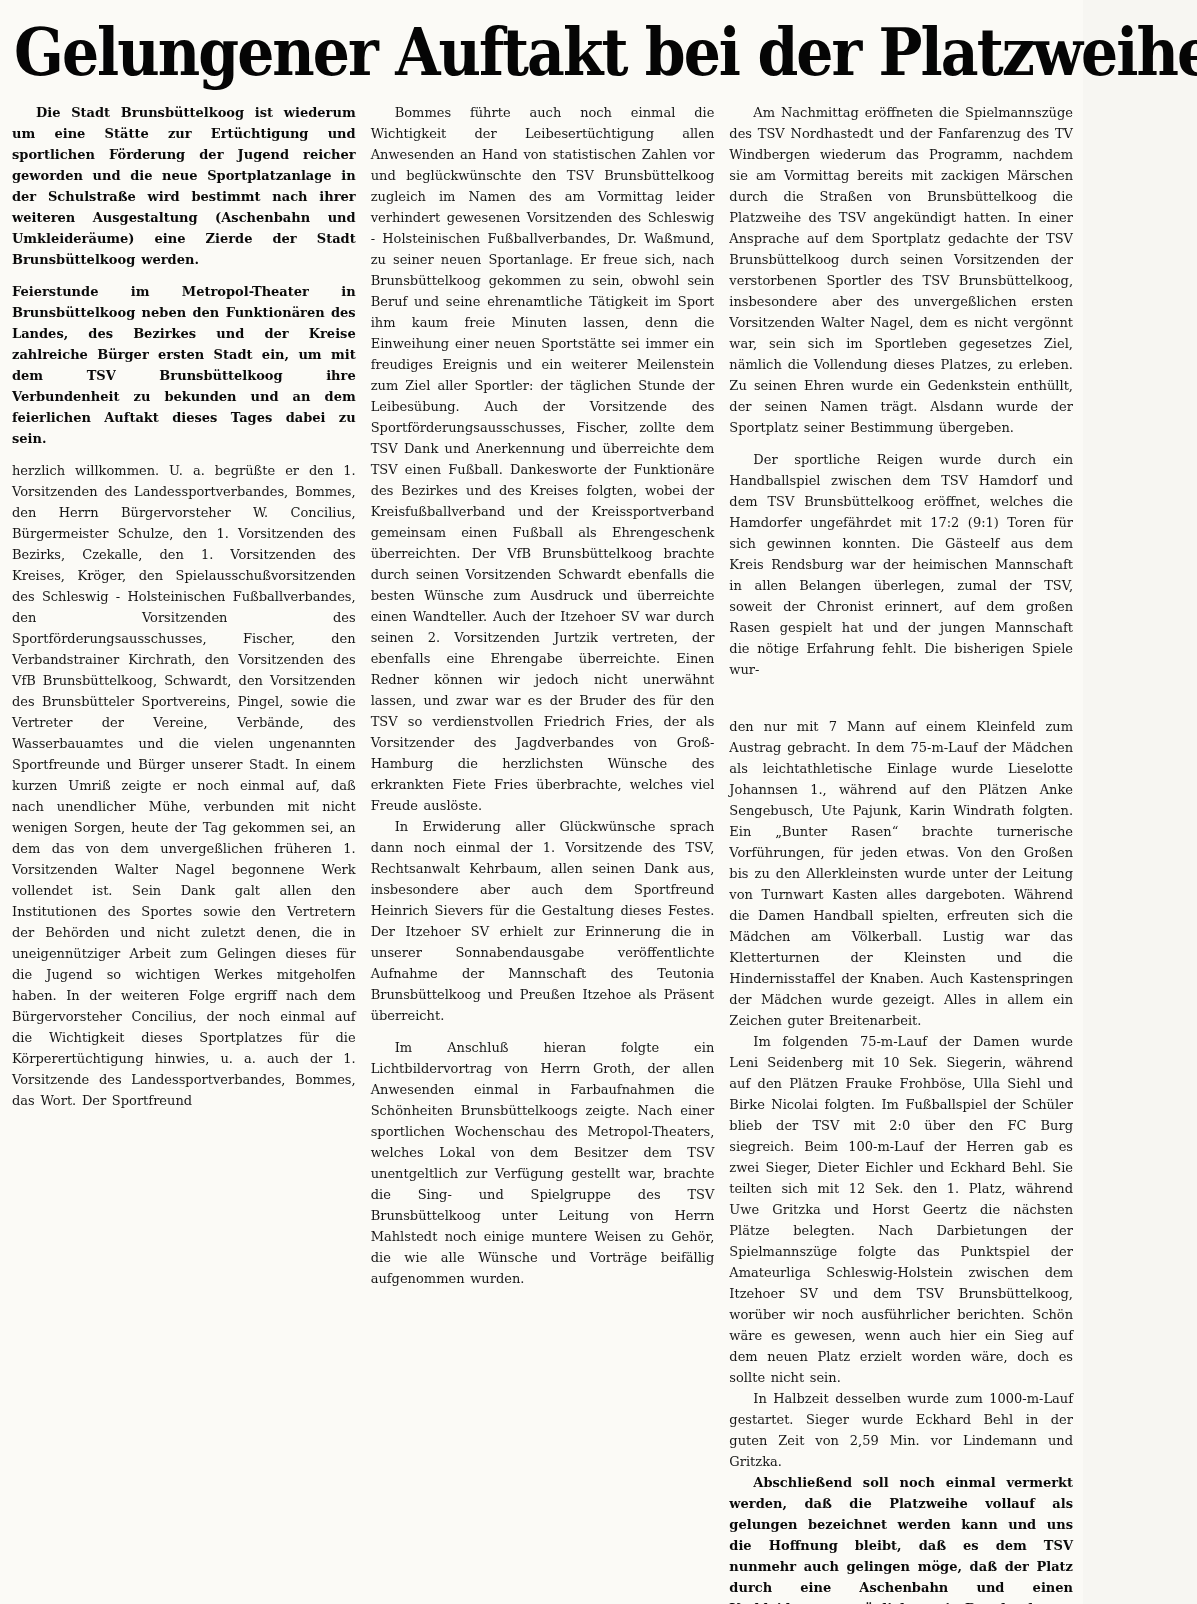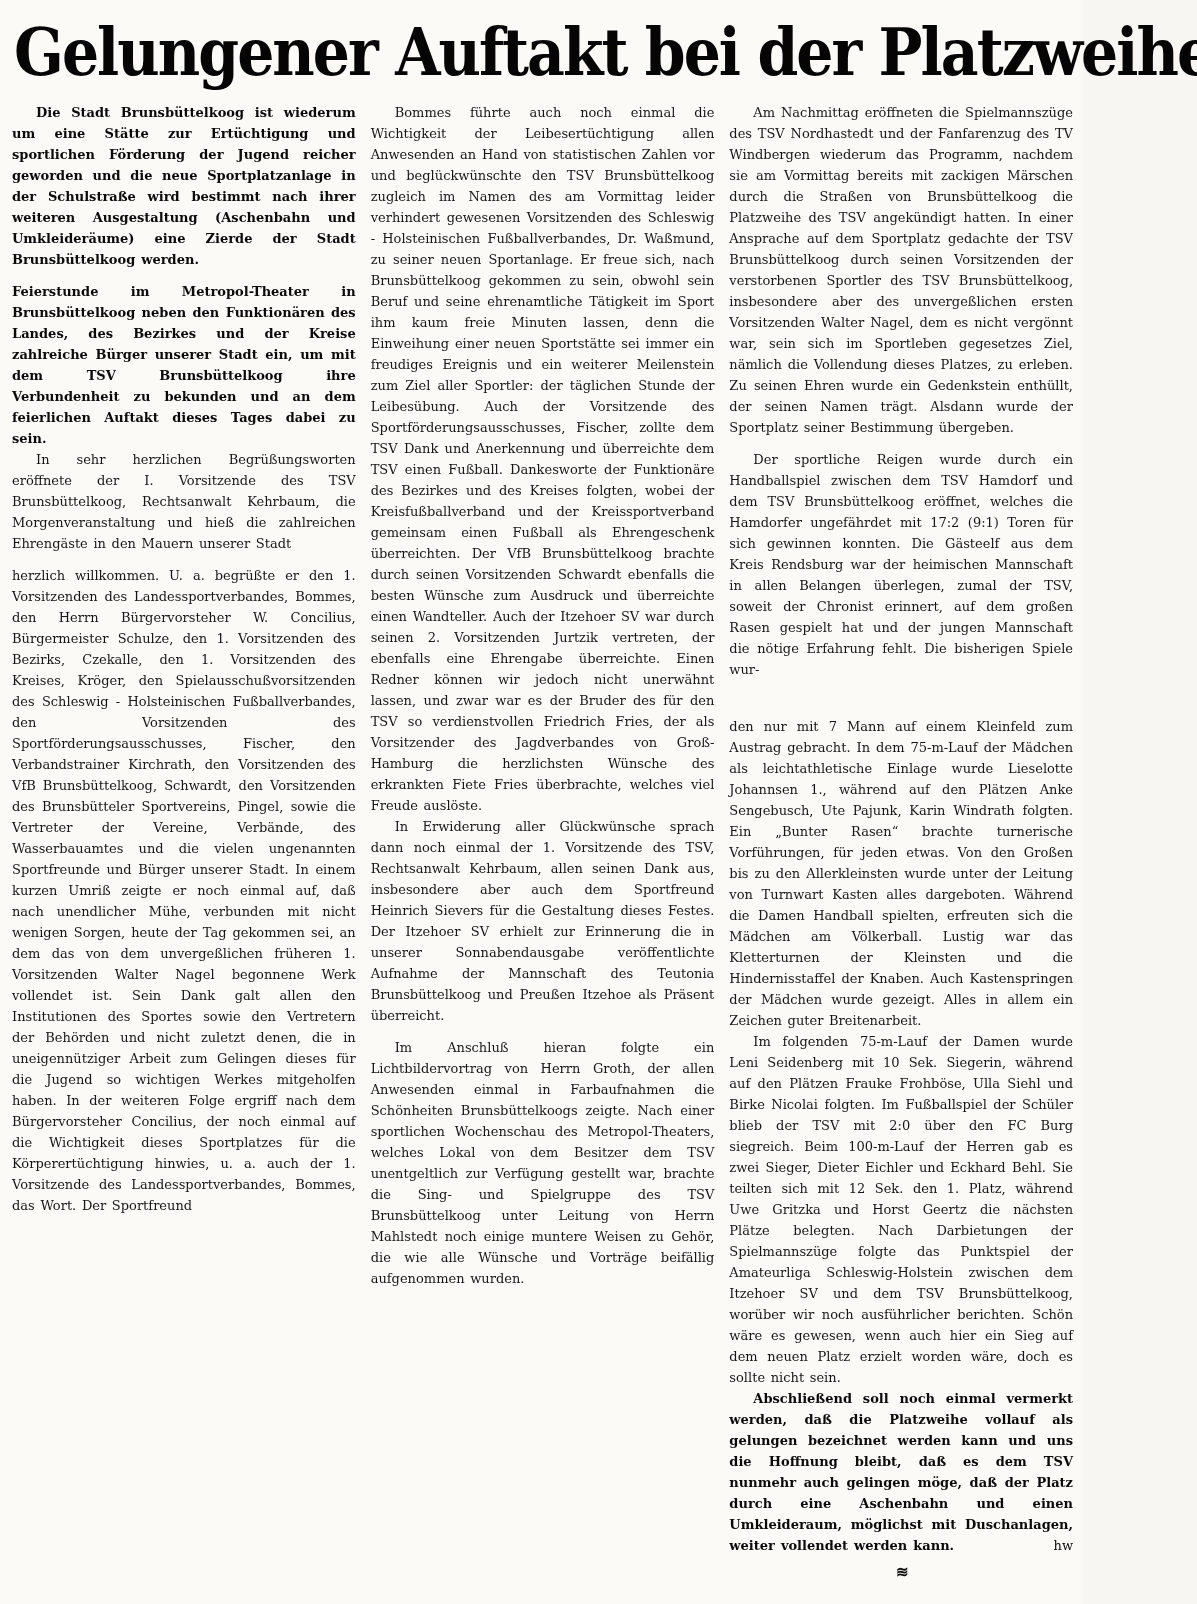--- a/index.html
+++ b/index.html
@@ -84,31 +84,31 @@
 </style>
 </head>
 <body>
 
 <div class="page">
   <h1 class="headline">Gelungener Auftakt bei der Platzweihe</h1>
 
   <div class="columns">
     <div class="col">
         <p class="para bold indent">Die Stadt Brunsbüttelkoog ist wiederum um eine Stätte zur Ertüchtigung und sportlichen Förderung der Jugend reicher geworden und die neue Sportplatzanlage in der Schulstraße wird bestimmt nach ihrer weiteren Ausgestaltung (Aschenbahn und Umkleideräume) eine Zierde der Stadt Brunsbüttelkoog werden.</p>
-        <p class="para bold gap">Feierstunde im Metropol-Theater in Brunsbüttelkoog neben den Funktionären des Landes, des Bezirkes und der Kreise zahlreiche Bürger unserer Stadt ein, um mit dem TSV Brunsbüttelkoog ihre Verbundenheit zu bekunden und an dem feierlichen Auftakt dieses Tages dabei zu sein.</p>
-        <p class="para indent">In sehr herzlichen Begrüßungsworten eröffnete der I. Vorsitzende des TSV Brunsbüttelkoog, Rechtsanwalt Kehrbaum, die Morgenveranstaltung und hieß die zahlreichen Ehrengäste in den Mauern unserer Stadt</p>
+        <p class="para bold gap">Feierstunde im Metropol-Theater in Brunsbüttelkoog neben den Funktionären des Landes, des Bezirkes und der Kreise zahlreiche Bürger ersten Stadt ein, um mit dem TSV Brunsbüttelkoog ihre Verbundenheit zu bekunden und an dem feierlichen Auftakt dieses Tages dabei zu sein.</p>
         <p class="para gap">herzlich willkommen. U. a. begrüßte er den 1. Vorsitzenden des Landessportverbandes, Bommes, den Herrn Bürgervorsteher W. Concilius, Bürgermeister Schulze, den 1. Vorsitzenden des Bezirks, Czekalle, den 1. Vorsitzenden des Kreises, Kröger, den Spielausschußvorsitzenden des Schleswig - Holsteinischen Fußballverbandes, den Vorsitzenden des Sportförderungsausschusses, Fischer, den Verbandstrainer Kirchrath, den Vorsitzenden des VfB Brunsbüttelkoog, Schwardt, den Vorsitzenden des Brunsbütteler Sportvereins, Pingel, sowie die Vertreter der Vereine, Verbände, des Wasserbauamtes und die vielen ungenannten Sportfreunde und Bürger unserer Stadt. In einem kurzen Umriß zeigte er noch einmal auf, daß nach unendlicher Mühe, verbunden mit nicht wenigen Sorgen, heute der Tag gekommen sei, an dem das von dem unvergeßlichen früheren 1. Vorsitzenden Walter Nagel begonnene Werk vollendet ist. Sein Dank galt allen den Institutionen des Sportes sowie den Vertretern der Behörden und nicht zuletzt denen, die in uneigennütziger Arbeit zum Gelingen dieses für die Jugend so wichtigen Werkes mitgeholfen haben. In der weiteren Folge ergriff nach dem Bürgervorsteher Concilius, der noch einmal auf die Wichtigkeit dieses Sportplatzes für die Körperertüchtigung hinwies, u. a. auch der 1. Vorsitzende des Landessportverbandes, Bommes, das Wort. Der Sportfreund</p>
       </div>
     <div class="col">
         <p class="para indent">Bommes führte auch noch einmal die Wichtigkeit der Leibesertüchtigung allen Anwesenden an Hand von statistischen Zahlen vor und beglückwünschte den TSV Brunsbüttelkoog zugleich im Namen des am Vormittag leider verhindert gewesenen Vorsitzenden des Schleswig - Holsteinischen Fußballverbandes, Dr. Waßmund, zu seiner neuen Sportanlage. Er freue sich, nach Brunsbüttelkoog gekommen zu sein, obwohl sein Beruf und seine ehrenamtliche Tätigkeit im Sport ihm kaum freie Minuten lassen, denn die Einweihung einer neuen Sportstätte sei immer ein freudiges Ereignis und ein weiterer Meilenstein zum Ziel aller Sportler: der täglichen Stunde der Leibesübung. Auch der Vorsitzende des Sportförderungsausschusses, Fischer, zollte dem TSV Dank und Anerkennung und überreichte dem TSV einen Fußball. Dankesworte der Funktionäre des Bezirkes und des Kreises folgten, wobei der Kreisfußballverband und der Kreissportverband gemeinsam einen Fußball als Ehrengeschenk überreichten. Der VfB Brunsbüttelkoog brachte durch seinen Vorsitzenden Schwardt ebenfalls die besten Wünsche zum Ausdruck und überreichte einen Wandteller. Auch der Itzehoer SV war durch seinen 2. Vorsitzenden Jurtzik vertreten, der ebenfalls eine Ehrengabe überreichte. Einen Redner können wir jedoch nicht unerwähnt lassen, und zwar war es der Bruder des für den TSV so verdienstvollen Friedrich Fries, der als Vorsitzender des Jagdverbandes von Groß-Hamburg die herzlichsten Wünsche des erkrankten Fiete Fries überbrachte, welches viel Freude auslöste.</p>
         <p class="para indent">In Erwiderung aller Glückwünsche sprach dann noch einmal der 1. Vorsitzende des TSV, Rechtsanwalt Kehrbaum, allen seinen Dank aus, insbesondere aber auch dem Sportfreund Heinrich Sievers für die Gestaltung dieses Festes. Der Itzehoer SV erhielt zur Erinnerung die in unserer Sonnabendausgabe veröffentlichte Aufnahme der Mannschaft des Teutonia Brunsbüttelkoog und Preußen Itzehoe als Präsent überreicht.</p>
         <p class="para indent gap">Im Anschluß hieran folgte ein Lichtbildervortrag von Herrn Groth, der allen Anwesenden einmal in Farbaufnahmen die Schönheiten Brunsbüttelkoogs zeigte. Nach einer sportlichen Wochenschau des Metropol-Theaters, welches Lokal von dem Besitzer dem TSV unentgeltlich zur Verfügung gestellt war, brachte die Sing- und Spielgruppe des TSV Brunsbüttelkoog unter Leitung von Herrn Mahlstedt noch einige muntere Weisen zu Gehör, die wie alle Wünsche und Vorträge beifällig aufgenommen wurden.</p>
       </div>
     <div class="col">
     <p class="para indent">Am Nachmittag eröffneten die Spielmannszüge des TSV Nordhastedt und der Fanfarenzug des TV Windbergen wiederum das Programm, nachdem sie am Vormittag bereits mit zackigen Märschen durch die Straßen von Brunsbüttelkoog die Platzweihe des TSV angekündigt hatten. In einer Ansprache auf dem Sportplatz gedachte der TSV Brunsbüttelkoog durch seinen Vorsitzenden der verstorbenen Sportler des TSV Brunsbüttelkoog, insbesondere aber des unvergeßlichen ersten Vorsitzenden Walter Nagel, dem es nicht vergönnt war, sein sich im Sportleben gegesetzes Ziel, nämlich die Vollendung dieses Platzes, zu erleben. Zu seinen Ehren wurde ein Gedenkstein enthüllt, der seinen Namen trägt. Alsdann wurde der Sportplatz seiner Bestimmung übergeben.</p>
         <p class="para indent gap">Der sportliche Reigen wurde durch ein Handballspiel zwischen dem TSV Hamdorf und dem TSV Brunsbüttelkoog eröffnet, welches die Hamdorfer ungefährdet mit 17:2 (9:1) Toren für sich gewinnen konnten. Die Gästeelf aus dem Kreis Rendsburg war der heimischen Mannschaft in allen Belangen überlegen, zumal der TSV, soweit der Chronist erinnert, auf dem großen Rasen gespielt hat und der jungen Mannschaft die nötige Erfahrung fehlt. Die bisherigen Spiele wur-</p>
         <p class="para gap-lg">den nur mit 7 Mann auf einem Kleinfeld zum Austrag gebracht. In dem 75-m-Lauf der Mädchen als leichtathletische Einlage wurde Lieselotte Johannsen 1., während auf den Plätzen Anke Sengebusch, Ute Pajunk, Karin Windrath folgten. Ein „Bunter Rasen“ brachte turnerische Vorführungen, für jeden etwas. Von den Großen bis zu den Allerkleinsten wurde unter der Leitung von Turnwart Kasten alles dargeboten. Während die Damen Handball spielten, erfreuten sich die Mädchen am Völkerball. Lustig war das Kletterturnen der Kleinsten und die Hindernisstaffel der Knaben. Auch Kastenspringen der Mädchen wurde gezeigt. Alles in allem ein Zeichen guter Breitenarbeit.</p>
         <p class="para indent">Im folgenden 75-m-Lauf der Damen wurde Leni Seidenberg mit 10 Sek. Siegerin, während auf den Plätzen Frauke Frohböse, Ulla Siehl und Birke Nicolai folgten. Im Fußballspiel der Schüler blieb der TSV mit 2:0 über den FC Burg siegreich. Beim 100-m-Lauf der Herren gab es zwei Sieger, Dieter Eichler und Eckhard Behl. Sie teilten sich mit 12 Sek. den 1. Platz, während Uwe Gritzka und Horst Geertz die nächsten Plätze belegten. Nach Darbietungen der Spielmannszüge folgte das Punktspiel der Amateurliga Schleswig-Holstein zwischen dem Itzehoer SV und dem TSV Brunsbüttelkoog, worüber wir noch ausführlicher berichten. Schön wäre es gewesen, wenn auch hier ein Sieg auf dem neuen Platz erzielt worden wäre, doch es sollte nicht sein.</p>
+        <p class="para indent">In Halbzeit desselben wurde zum 1000-m-Lauf gestartet. Sieger wurde Eckhard Behl in der guten Zeit von 2,59 Min. vor Lindemann und Gritzka.</p>
         <p class="para bold indent">Abschließend soll noch einmal vermerkt werden, daß die Platzweihe vollauf als gelungen bezeichnet werden kann und uns die Hoffnung bleibt, daß es dem TSV nunmehr auch gelingen möge, daß der Platz durch eine Aschenbahn und einen Umkleideraum, möglichst mit Duschanlagen, weiter vollendet werden kann.<span class="sig">hw</span></p>
         <div class="end-mark">≋</div>
       </div>
   </div>
 </div>
 
 </body></html>

